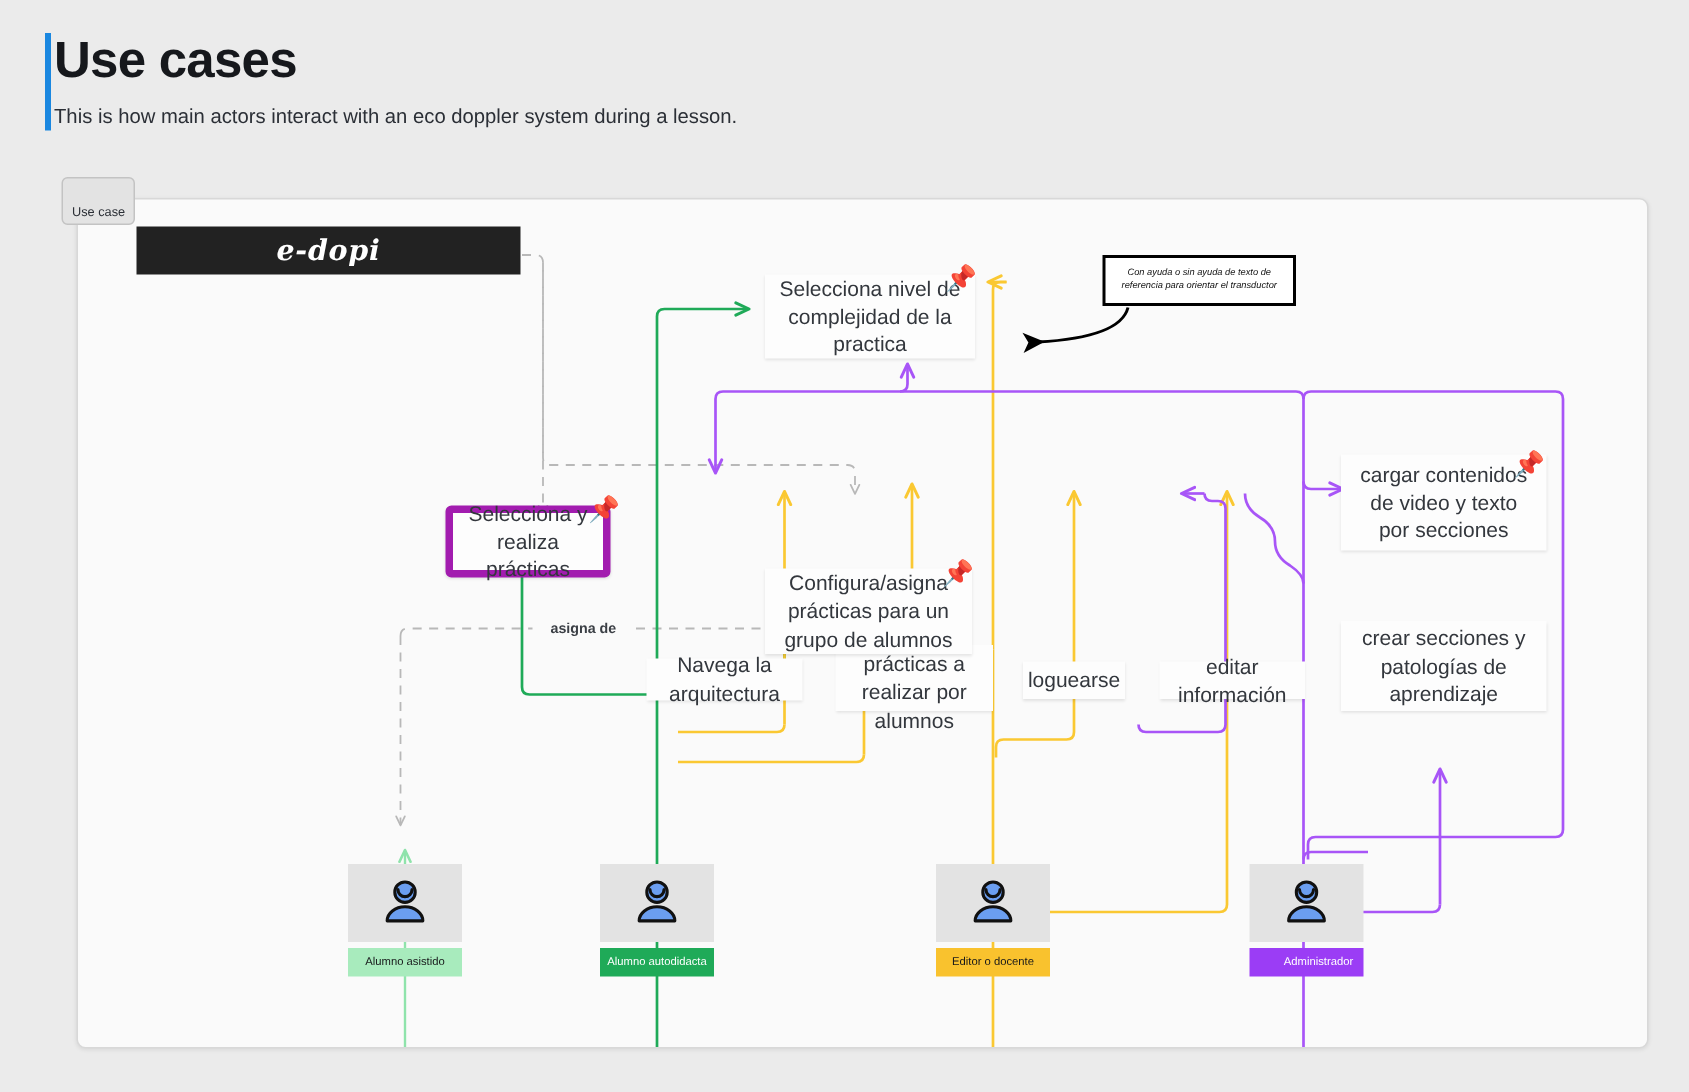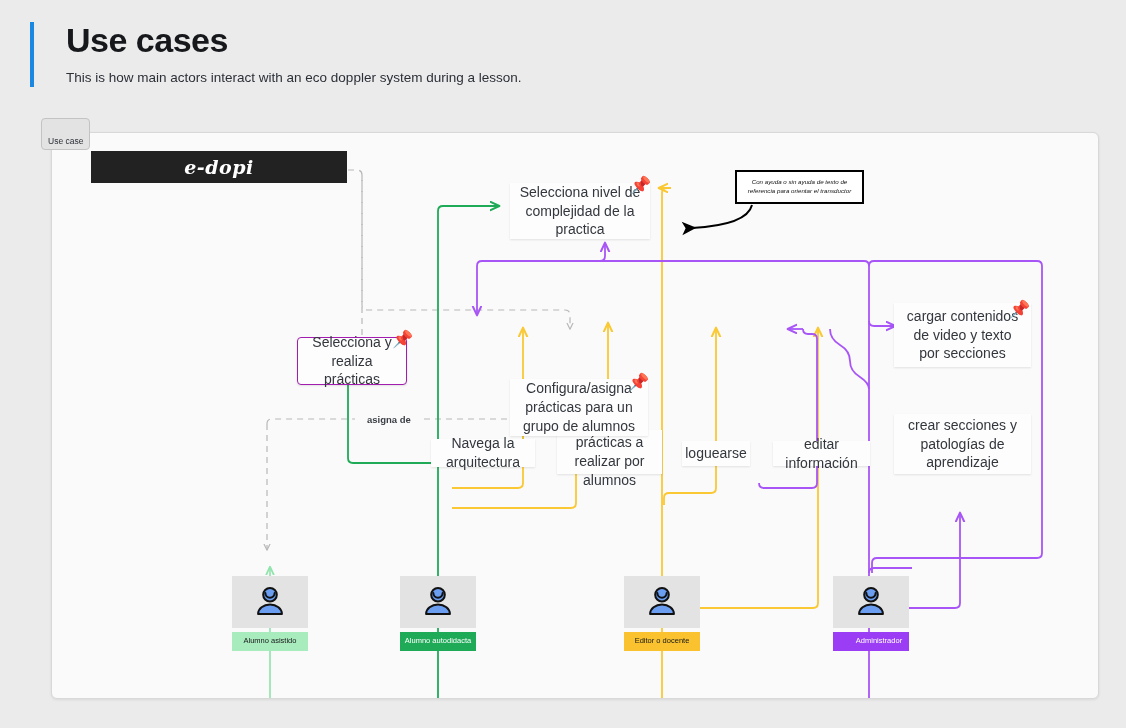--- a/index.html
+++ b/index.html
@@ -6,21 +6,21 @@
   body{
     width:1126px;height:728px;
     background:#ebebeb;
     font-family:"Liberation Sans", sans-serif;
     overflow:hidden;
     position:relative;
   }
   
   #header{
     position:absolute;left:30px;top:22px;width:1060px;
-    padding-left:32px;
+    padding-left:2px;
     border-left:4px solid #1a87e0;
     box-sizing:border-box;
   }
   #page-title{
     font-size:34px;font-weight:bold;color:#16181c;
     letter-spacing:-0.5px;margin:0 0 10px 0;line-height:1.1;
   }
   #page-subtitle{
     font-size:13.5px;color:#2b2f36;margin:0;line-height:1.3;
   }
@@ -49,21 +49,21 @@
     position:absolute;box-sizing:border-box;
     display:flex;align-items:center;justify-content:center;
     text-align:center;
     background:#fdfdfd;
     color:#33373d;
     font-size:14px;line-height:1.35;
     padding:6px 8px;
     box-shadow:0 1px 2px rgba(0,0,0,.10);
     z-index:3;
   }
-  .node.bordered{border:1px solid #a21caf;border-radius:4px;background:#fdfdfd;}
+  .node.bordered{border:5px solid #a21caf;border-radius:4px;background:#fdfdfd;}
   
   #brand{
     position:absolute;left:39px;top:18px;width:256px;height:32px;
     background:#222222;color:#ffffff;
     display:flex;align-items:center;justify-content:center;
     font-family:"DejaVu Serif", serif;
     font-style:italic;font-weight:bold;font-size:19px;
     letter-spacing:.5px;
     z-index:4;
   }

